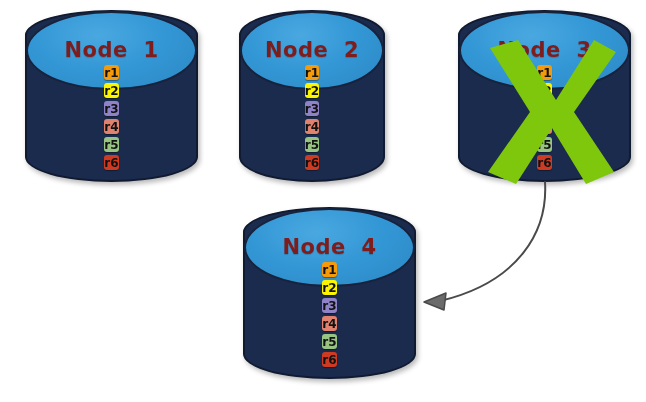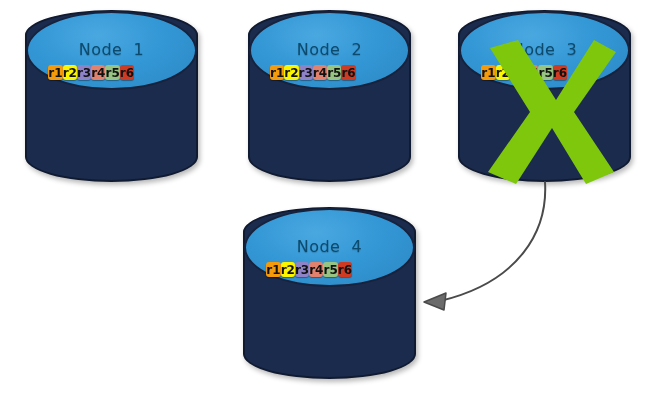--- a/index.html
+++ b/index.html
@@ -45,36 +45,37 @@
   }
   .node-label {
     position: absolute;
     left: 0;
     top: 0;
     width: 100%;
     height: 46%;
     display: flex;
     align-items: center;
     justify-content: center;
-    color: #0c4a6e;
-    font-weight: normal;
-    font-size: 16px;
+    color: #7f1d1d;
+    font-weight: bold;
+    font-size: 21px;
     letter-spacing: 0.5px;
     text-shadow: 0 1px 1px rgba(0,0,0,0.18);
     white-space: pre;
     pointer-events: none;
   }
 
   
   .rows {
     position: absolute;
     left: 13.5%;
     right: 13.5%;
     display: flex;
-    flex-direction: row;
+    flex-direction: column;
+    align-items: center;
   }
   .row-bar {
     height: 15px;
     border-radius: 3px;
     display: flex;
     align-items: center;
     justify-content: center;
     font-size: 12px;
     font-weight: bold;
     color: #111111;
@@ -111,21 +112,21 @@
     <div class="rows" style="top:55px;">
       <div class="row-bar" style="background:#f59b0b;">r1</div>
       <div class="row-bar" style="background:#fcf500;">r2</div>
       <div class="row-bar" style="background:#8e83c7;">r3</div>
       <div class="row-bar" style="background:#e0826e;">r4</div>
       <div class="row-bar" style="background:#97c383;">r5</div>
       <div class="row-bar" style="background:#cf3a22;">r6</div>
     </div>
   </div>
 
-  <div class="node" style="left:248px; top:10px; width:163px; height:172px;">
+  <div class="node" style="left:239px; top:10px; width:146px; height:172px;">
     <div class="cyl-body"></div>
     <div class="cyl-top"></div>
     <div class="node-label">Node  2</div>
     <div class="rows" style="top:55px;">
       <div class="row-bar" style="background:#f59b0b;">r1</div>
       <div class="row-bar" style="background:#fcf500;">r2</div>
       <div class="row-bar" style="background:#8e83c7;">r3</div>
       <div class="row-bar" style="background:#e0826e;">r4</div>
       <div class="row-bar" style="background:#97c383;">r5</div>
       <div class="row-bar" style="background:#cf3a22;">r6</div>

